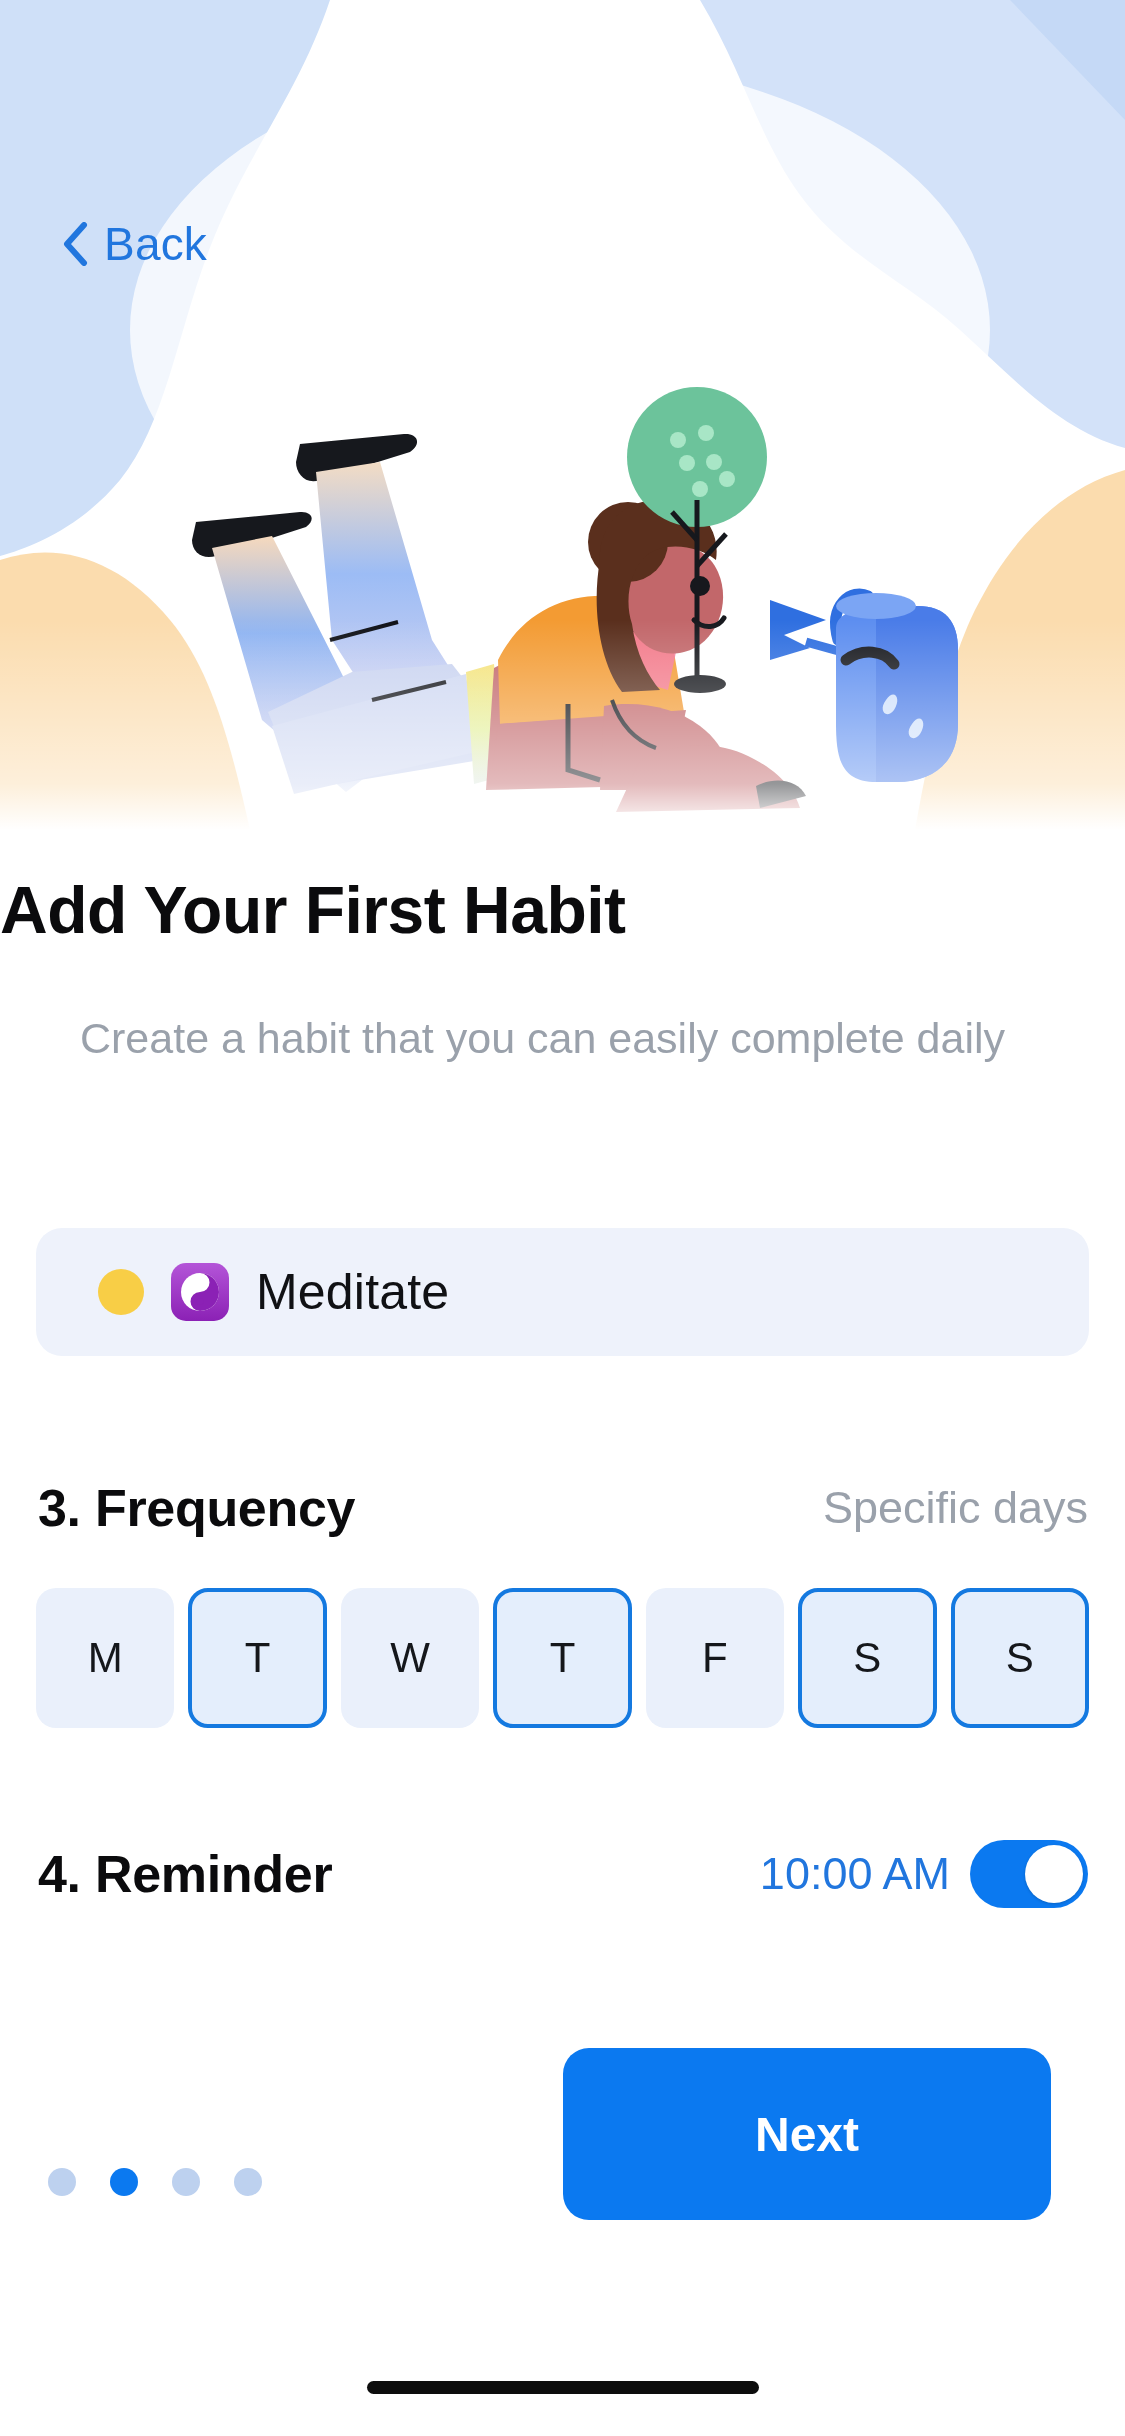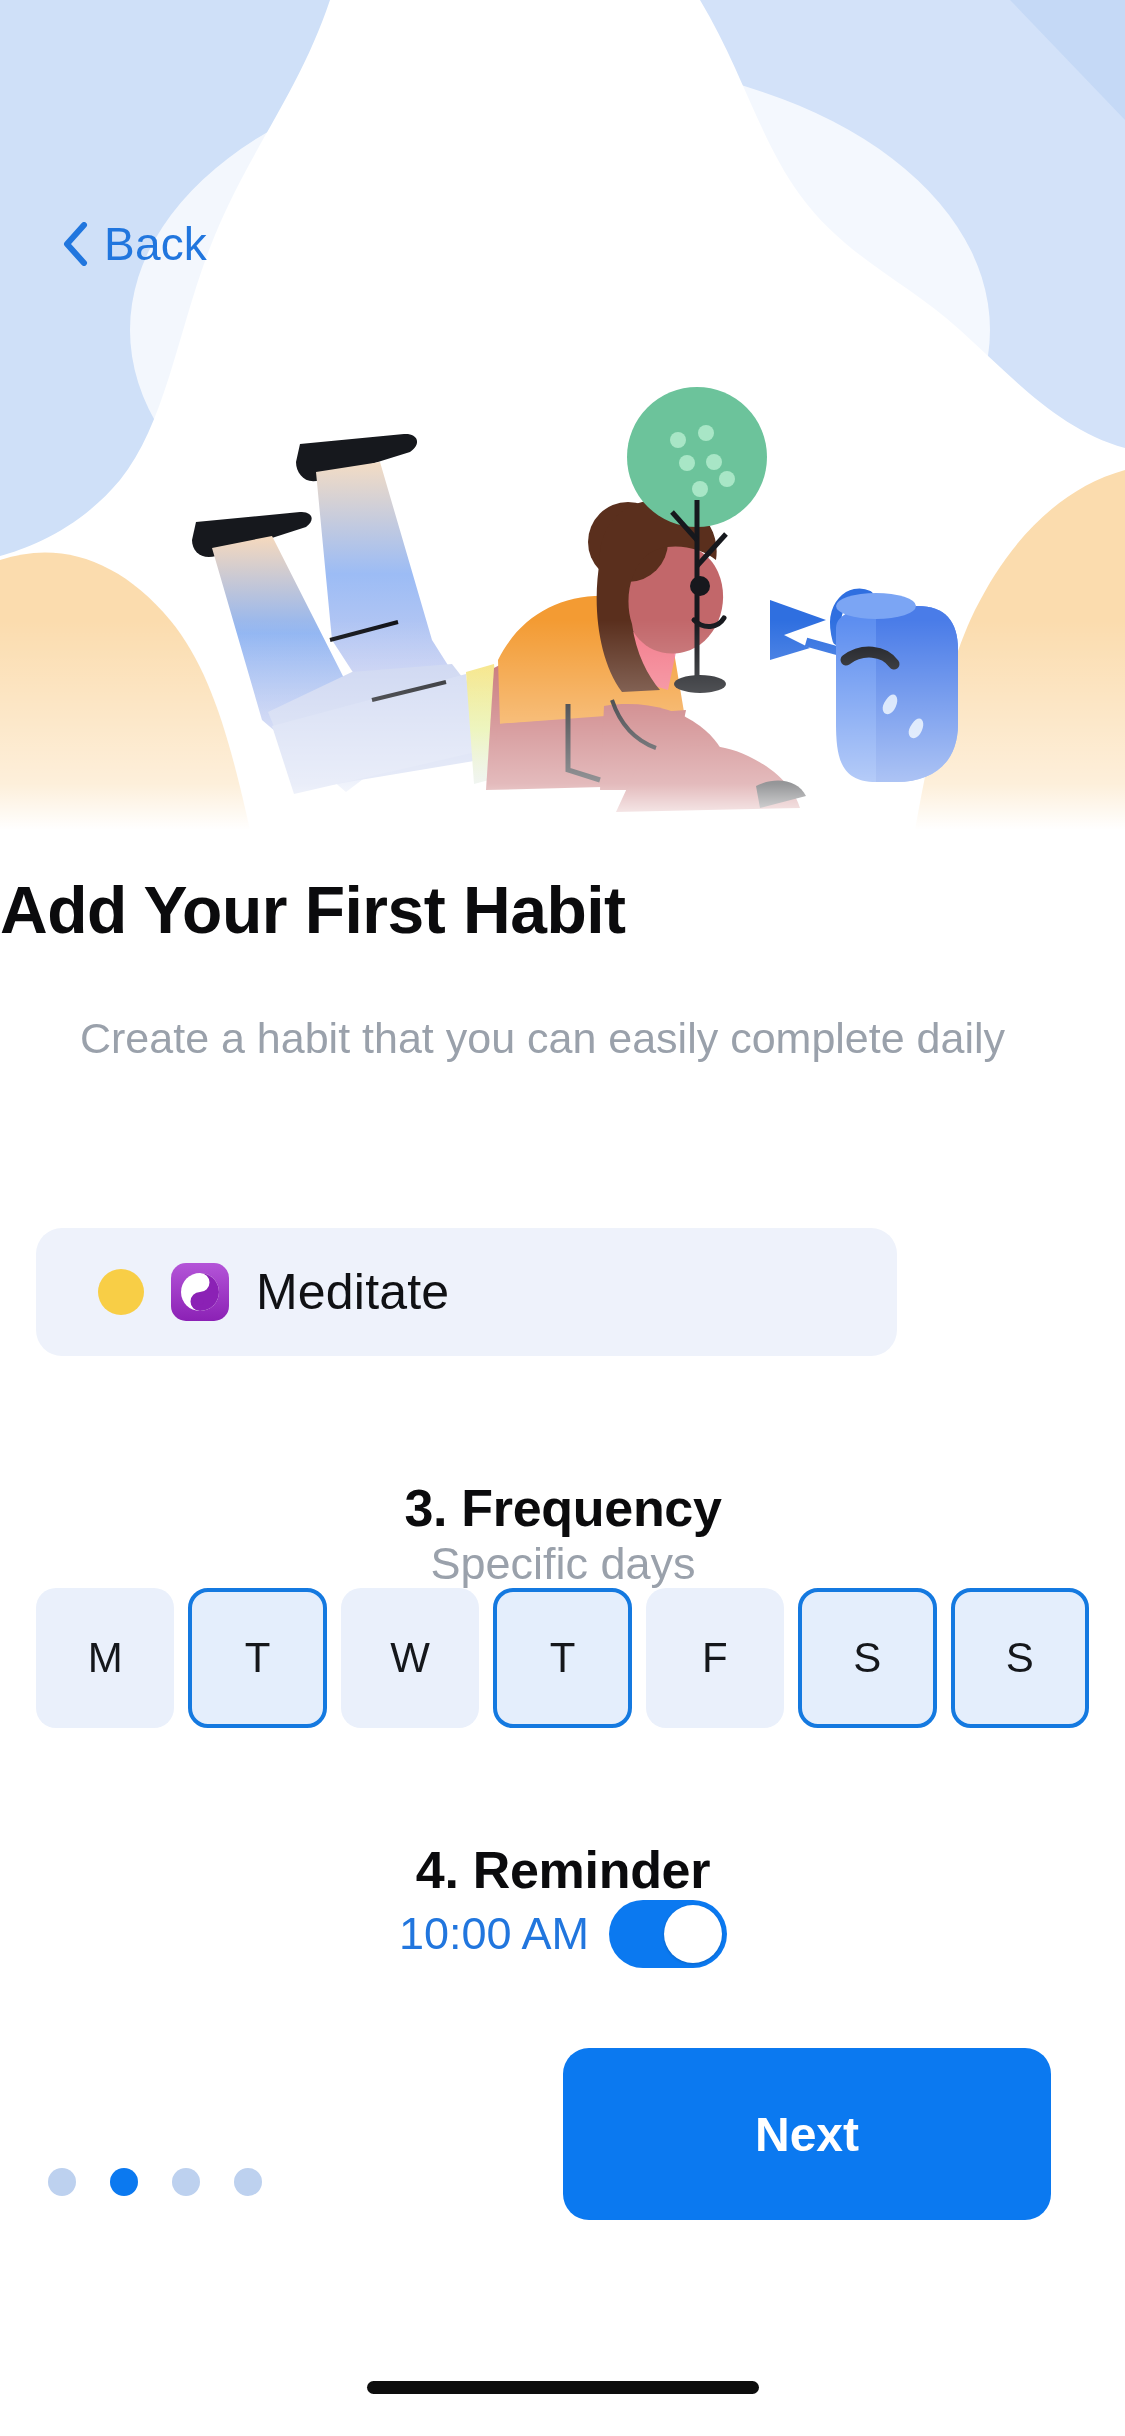--- a/index.html
+++ b/index.html
@@ -36,40 +36,40 @@
     color:#0b0b0d; letter-spacing:-0.5px;
   }
   .subtitle {
     position:absolute; left:80px; top:1010px; width:965px;
     text-align:left; font-size:43px; font-weight:400;
     color:#9aa1ab; line-height:1.33;
   }
 
   
   .habit-card {
-    position:absolute; left:36px; top:1228px; width:861px; height:128px;
+    position:absolute; left:36px; top:1228px; width:1053px; height:128px;
     background:#eef2fb; border-radius:26px;
     display:flex; align-items:center; padding-left:62px; gap:26px;
     cursor:pointer;
   }
   .habit-dot {
     width:46px; height:46px; border-radius:50%;
     background:#F8CE46; flex:none;
   }
   .habit-emoji {
     width:60px; height:60px; flex:none; display:block;
   }
   .habit-name {
     font-size:50px; font-weight:400; color:#101114; letter-spacing:0.2px;
   }
 
   
   .sec-row {
     position:absolute; left:38px; width:1050px;
-    display:flex; align-items:center; justify-content:space-between;flex-direction:column;
+    display:flex; align-items:center; justify-content:space-between;
   }
   .sec-title { font-size:52px; font-weight:700; color:#0b0b0d; letter-spacing:-0.3px; }
   .sec-value-muted { font-size:45px; font-weight:400; color:#9aa1ab; }
 
   #frequency-row { top:1478px; }
   #reminder-row  { top:1840px; }
 
   .reminder-right { display:flex; align-items:center; gap:20px; }
   .reminder-time { font-size:45px; font-weight:400; color:#2176DE; }
 

